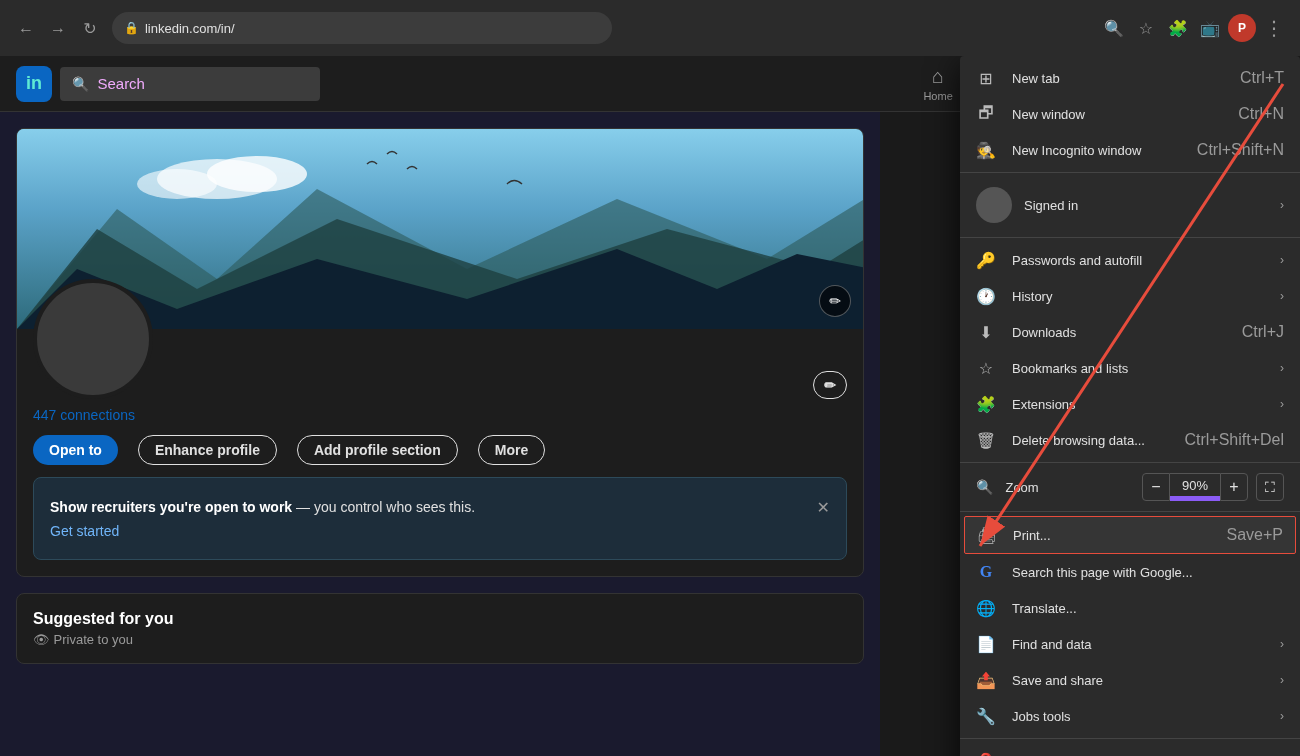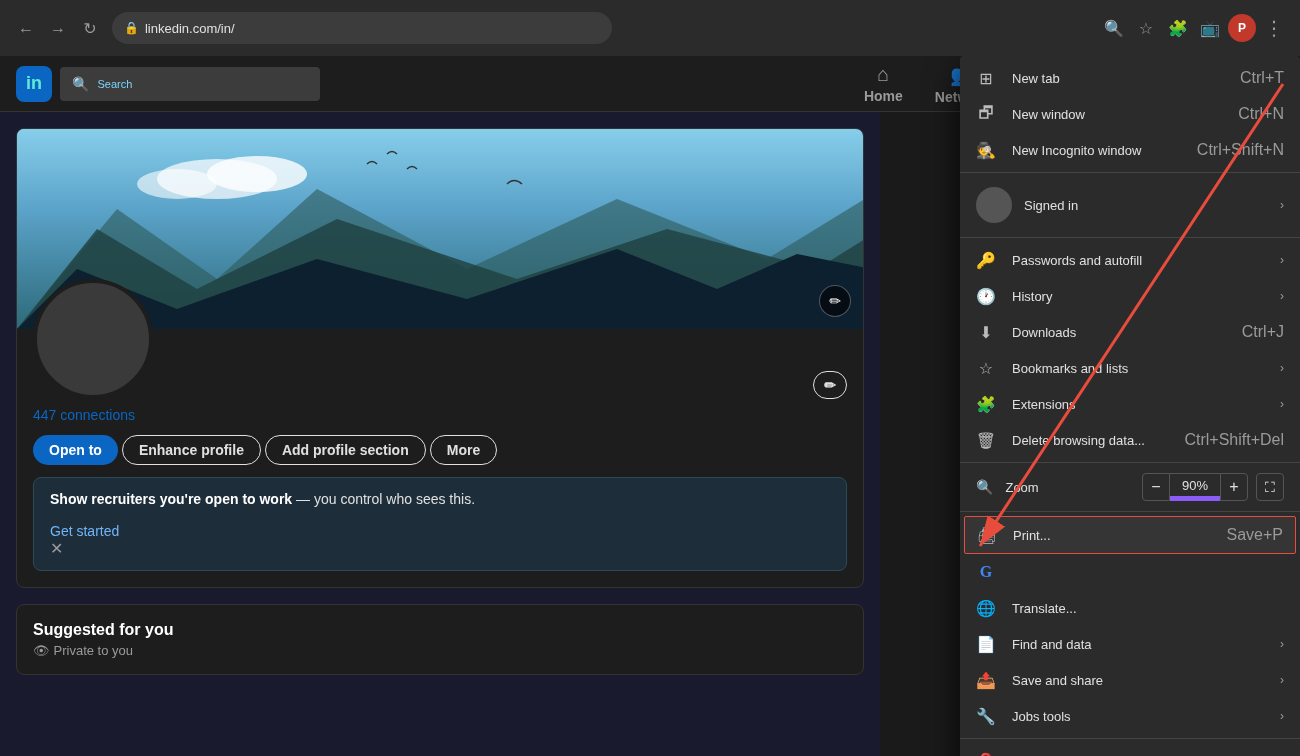--- a/index.html
+++ b/index.html
@@ -96,36 +96,36 @@
     .li-search {
       display: flex; align-items: center;
       background: #3c3c3c;
       border-radius: 4px;
       padding: 0 12px;
       height: 34px;
       width: 260px;
       gap: 8px;
     }
     .li-search-icon { color: #9a9a9a; font-size: 14px; }
-    .li-search-text { color: #7dd3fc; font-size: 11px; }
+    .li-search-text { color: #f0abfc; font-size: 15px; }
     .li-nav {
       display: flex; align-items: center;
       margin-left: auto;
       gap: 0;
     }
     .li-nav-item {
       display: flex; flex-direction: column; align-items: center;
       padding: 0 16px;
       color: #9a9a9a;
       cursor: pointer;
       position: relative;
       min-width: 70px;
     }
     .li-nav-icon { font-size: 20px; position: relative; }
-    .li-nav-label { font-size: 14px; margin-top: 2px; font-weight: bold; }
+    .li-nav-label { font-size: 11px; margin-top: 2px; }
     .badge {
       position: absolute;
       top: -6px; right: -6px;
       background: #e74c3c;
       color: white;
       font-size: 9px;
       width: 16px; height: 16px;
       border-radius: 50%;
       display: flex; align-items: center; justify-content: center;
       font-weight: bold;
@@ -192,21 +192,21 @@
       background: #3a3a3a;
       border: 4px solid #1d1d1d;
     }
     .connections-text {
       color: #0a66c2;
       font-size: 14px;
       font-weight: 500;
       margin-bottom: 12px;
     }
     .profile-actions {
-      display: flex; gap: 4px; flex-wrap: wrap;
+      display: flex; gap: 20px; flex-wrap: wrap;
       margin-bottom: 12px;
     }
     .btn-primary {
       background: #0a66c2;
       color: white;
       border: none;
       border-radius: 20px;
       padding: 6px 16px;
       font-size: 14px;
       font-weight: 600;
@@ -218,30 +218,29 @@
       border: 1px solid #e0e0e0;
       border-radius: 20px;
       padding: 6px 16px;
       font-size: 14px;
       font-weight: 600;
       cursor: pointer;
     }
     .open-to-work-banner {
       background: #1d2d3a;
       border-radius: 8px;
-      padding: 12px 16px;
+      padding: 20px 16px;
       display: flex;
       align-items: flex-start;
       justify-content: space-between;
       border: 1px solid #2d4a5a;
-      flex-direction: column;
     }
     .banner-text { color: #e0e0e0; font-size: 14px; }
     .banner-text strong { color: white; }
-    .banner-link { color: #70b5f9; font-size: 14px; display: block; margin-top: 15px; cursor: pointer; }
+    .banner-link { color: #70b5f9; font-size: 14px; display: block; margin-top: 7px; cursor: pointer; }
     .close-banner-btn {
       background: none; border: none; color: #9a9a9a; cursor: pointer; font-size: 16px;
     }
 
     
     .suggested-section {
       padding: 16px;
       background: #1d1d1d;
       margin: 0 16px 16px;
       border-radius: 8px;
@@ -577,20 +576,21 @@
     </div>
 
     <div class="menu-section">
       <div class="menu-item highlighted">
         <span class="menu-item-icon">🖨</span>
         <span class="menu-item-label">Print...</span>
         <span class="menu-item-shortcut">Save+P</span>
       </div>
       <div class="menu-item">
         <span class="menu-item-icon" style="font-weight:bold;color:#4285f4;font-family:serif;">G</span>
+        <span class="menu-item-label">Search this page with Google...</span>
       </div>
       <div class="menu-item">
         <span class="menu-item-icon">🌐</span>
         <span class="menu-item-label">Translate...</span>
       </div>
       <div class="menu-item">
         <span class="menu-item-icon">📄</span>
         <span class="menu-item-label">Find and data</span>
         <span class="menu-item-arrow">›</span>
       </div>

